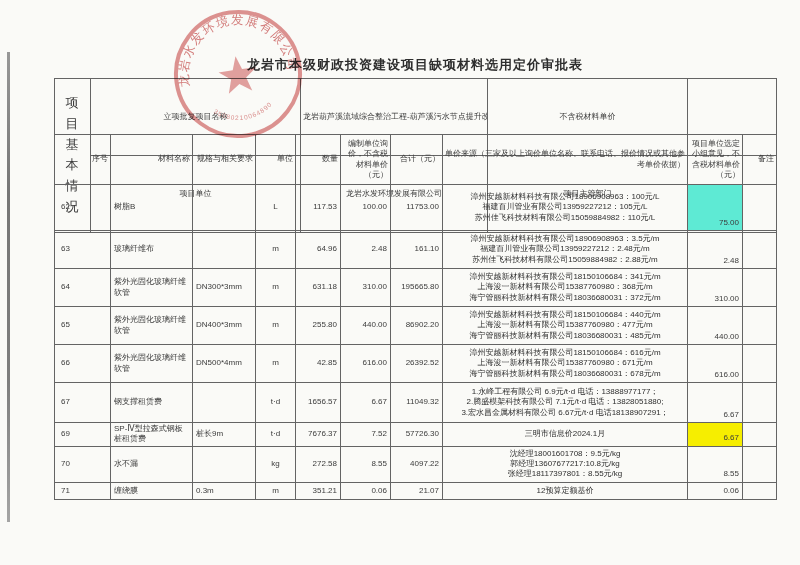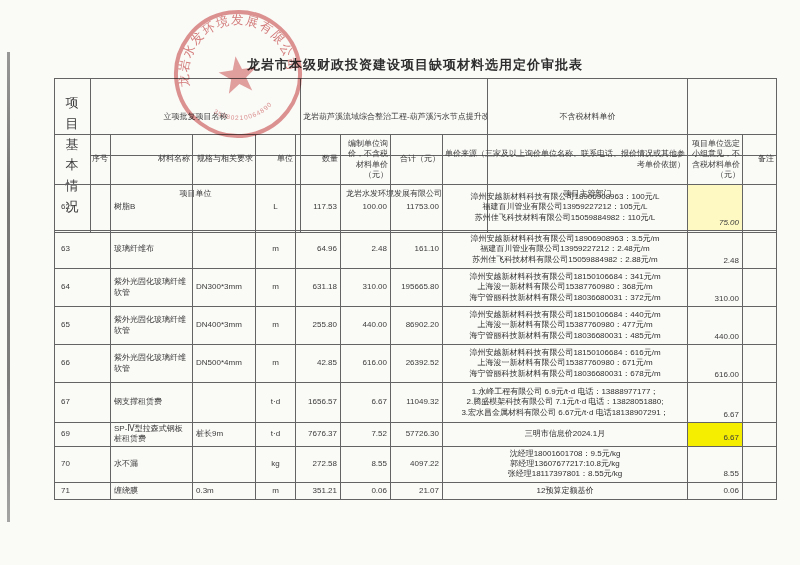--- a/index.html
+++ b/index.html
@@ -104,21 +104,21 @@
       <td class="c-seq">62</td>
       <td class="c-mat">树脂B</td>
       <td class="c-spec"></td>
       <td class="c-unit">L</td>
       <td class="c-num">117.53</td>
       <td class="c-num">100.00</td>
       <td class="c-num">11753.00</td>
       <td class="c-src">漳州安越新材料科技有限公司18906908963：100元/L
 福建百川管业有限公司13959227212：105元/L
 苏州佳飞科技材料有限公司15059884982：110元/L</td>
-      <td class="c-sel" style="background: #fef9c3; font-style: italic;">75.00</td>
+      <td class="c-sel" style="background: #5eead4;">75.00</td>
       <td class="c-rem"></td>
     </tr>
     <tr style="height:38px">
       <td class="c-seq">63</td>
       <td class="c-mat">玻璃纤维布</td>
       <td class="c-spec"></td>
       <td class="c-unit">m</td>
       <td class="c-num">64.96</td>
       <td class="c-num">2.48</td>
       <td class="c-num">161.10</td>

